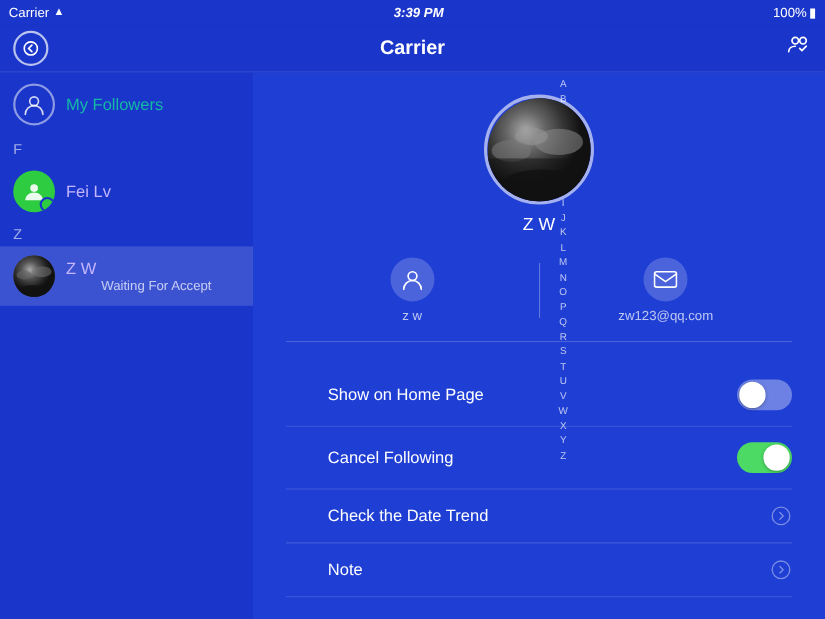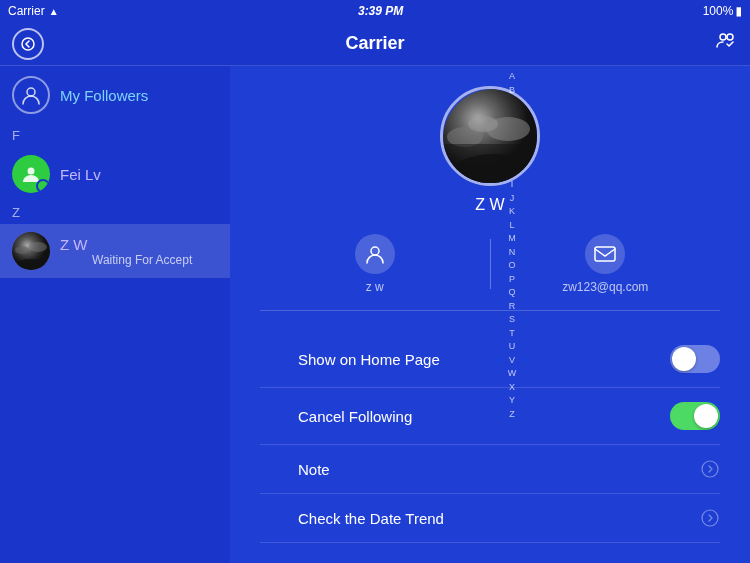--- a/index.html
+++ b/index.html
@@ -89,21 +89,21 @@
       border-radius: 50%;
       border: 2px solid rgba(255,255,255,0.5);
       display: flex;
       align-items: center;
       justify-content: center;
       color: rgba(255,255,255,0.8);
       font-size: 18px;
       flex-shrink: 0;
     }
     .my-followers-text {
-      color: #7dd3fc;
+      color: #14b8a6;
       font-size: 15px;
       font-weight: 500;
     }
 
     .section-header {
       color: rgba(255,255,255,0.6);
       font-size: 13px;
       padding: 4px 12px;
     }
 
@@ -486,35 +486,35 @@
       <div class="option-item">
         <span class="option-label">Cancel Following</span>
         <div class="option-right">
           <div class="toggle on">
             <div class="toggle-thumb"></div>
           </div>
         </div>
       </div>
 
       <div class="option-item">
+        <span class="option-label">Check the Date Trend</span>
+        <div class="option-right">
+          <svg width="20" height="20" viewBox="0 0 20 20" fill="none">
+            <circle cx="10" cy="10" r="8" stroke="rgba(255,255,255,0.4)" stroke-width="1.2"></circle>
+            <path d="M9 7l3 3-3 3" stroke="rgba(255,255,255,0.4)" stroke-width="1.3" stroke-linecap="round" stroke-linejoin="round"></path>
+          </svg>
+        </div>
+      </div>
+
+      <div class="option-item">
         <span class="option-label">Note</span>
         <div class="option-right">
           <svg width="20" height="20" viewBox="0 0 20 20" fill="none">
             <circle cx="10" cy="10" r="8" stroke="rgba(255,255,255,0.4)" stroke-width="1.2"></circle>
             <path d="M9 7l3 3-3 3" stroke="rgba(255,255,255,0.4)" stroke-width="1.3" stroke-linecap="round" stroke-linejoin="round"></path>
           </svg>
         </div>
       </div>
 
-      <div class="option-item">
-        <span class="option-label">Check the Date Trend</span>
-        <div class="option-right">
-          <svg width="20" height="20" viewBox="0 0 20 20" fill="none">
-            <circle cx="10" cy="10" r="8" stroke="rgba(255,255,255,0.4)" stroke-width="1.2"></circle>
-            <path d="M9 7l3 3-3 3" stroke="rgba(255,255,255,0.4)" stroke-width="1.3" stroke-linecap="round" stroke-linejoin="round"></path>
-          </svg>
-        </div>
-      </div>
-
     </div>
   </div>
 
 </div>
 
 </body></html>

